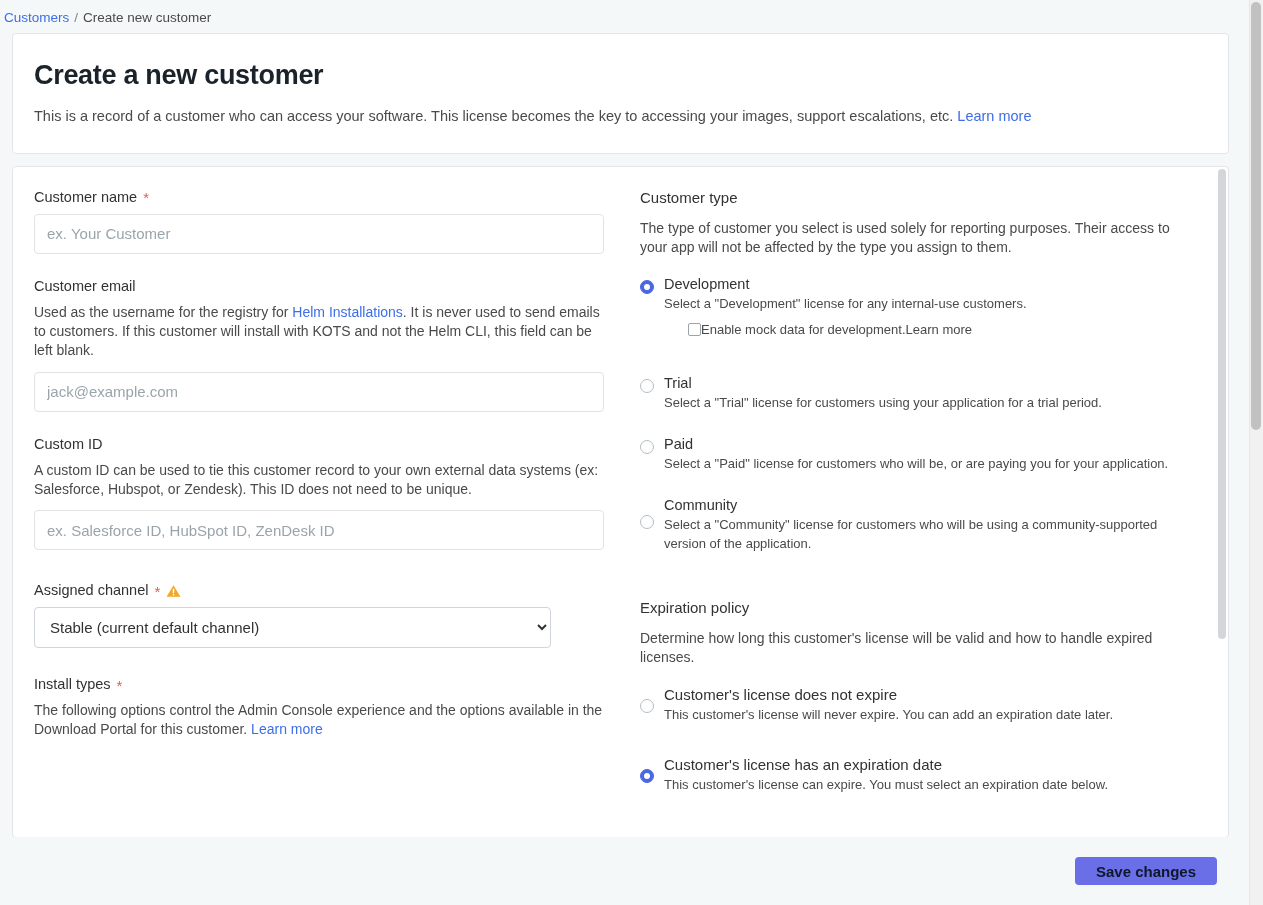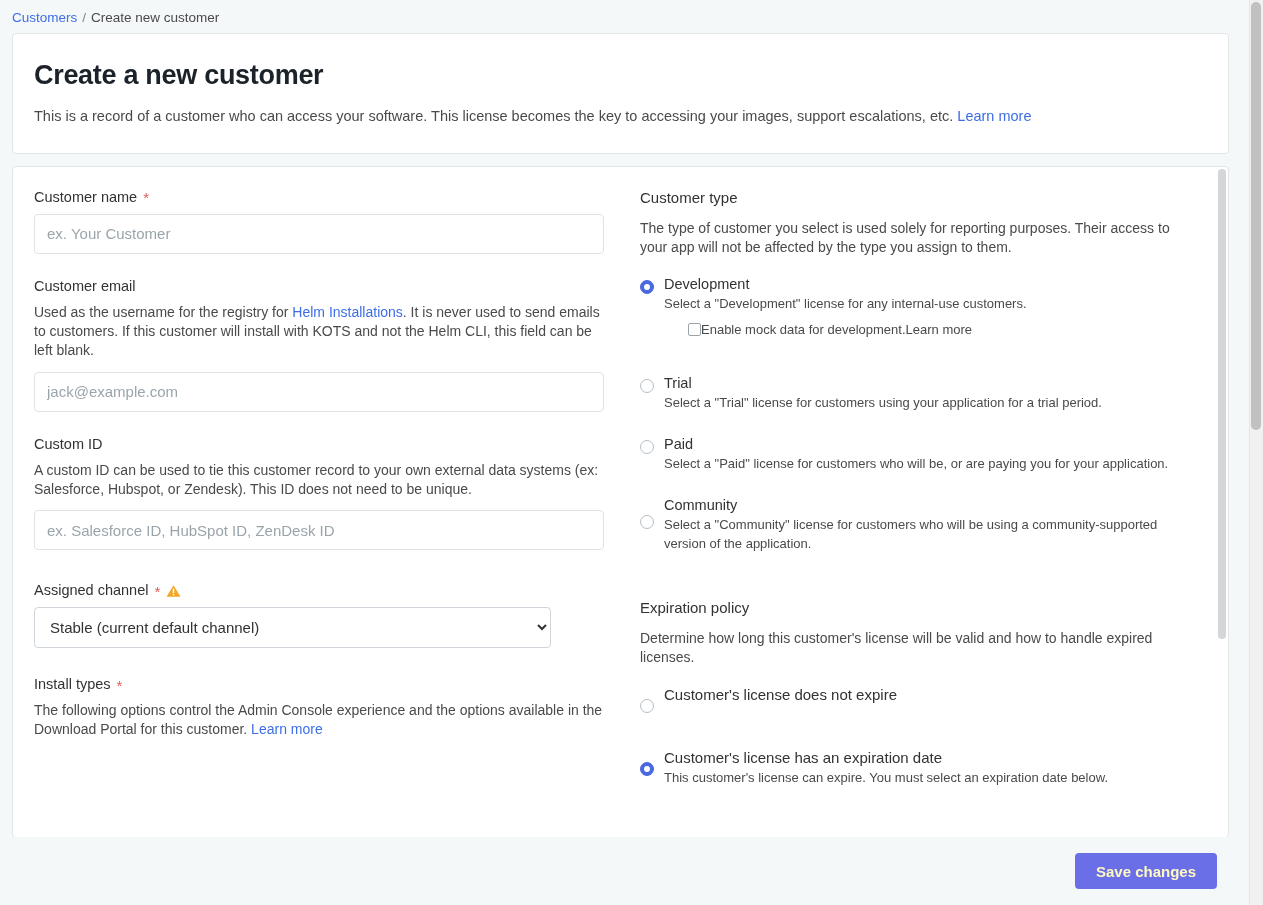--- a/index.html
+++ b/index.html
@@ -13,21 +13,21 @@
   }
   .page {
     position: relative;
     width: 1263px;
     height: 905px;
     background: #f5f8f9;
   }
 
   
   .breadcrumb {
-    padding: 10px 0 8px 12px;
+    padding: 10px 0 8px 4px;
     font-size: 13.5px;
     color: #4a4a4a;
     display: flex;
     align-items: center;
     gap: 5px;
   }
   .breadcrumb .crumb-link {
     color: #3d6ee7;
     text-decoration: none;
     cursor: pointer;
@@ -227,28 +227,28 @@
     left: 0; right: 0; bottom: 0;
     height: 68px;
     background: #f5f8f9;
     display: flex;
     align-items: center;
     justify-content: flex-end;
     padding-right: 46px;
   }
   .btn-primary {
     background: #6a6fe8;
-    color: #fef9c3;
+    color: #0f172a;
     border: none;
     border-radius: 4px;
     font-size: 15px;
     font-family: "Liberation Sans", sans-serif;
     font-weight: bold;
     padding: 0 21px;
-    height: 36px;
+    height: 28px;
     cursor: pointer;
   }
 
   
   .scroll-track {
     position: absolute;
     top: 0; right: 0;
     width: 14px;
     height: 905px;
     background: #f1f1f1;
@@ -418,20 +418,21 @@
 
       <div class="section-title">Expiration policy</div>
       <div class="section-desc">Determine how long this customer's license will be valid and how to handle expired licenses.</div>
 
       <div class="radio-row">
         <div class="rb-col" style="padding-top:13px">
           <span class="radio"></span>
         </div>
         <div class="rb-text">
           <div class="rb-title" style="font-size:15px">Customer's license does not expire</div>
+          <div class="rb-desc">This customer's license will never expire. You can add an expiration date later.</div>
         </div>
       </div>
 
       <div style="height:16px"></div>
 
       <div class="radio-row">
         <div class="rb-col" style="padding-top:13px">
           <span class="radio checked filled"></span>
         </div>
         <div class="rb-text">

